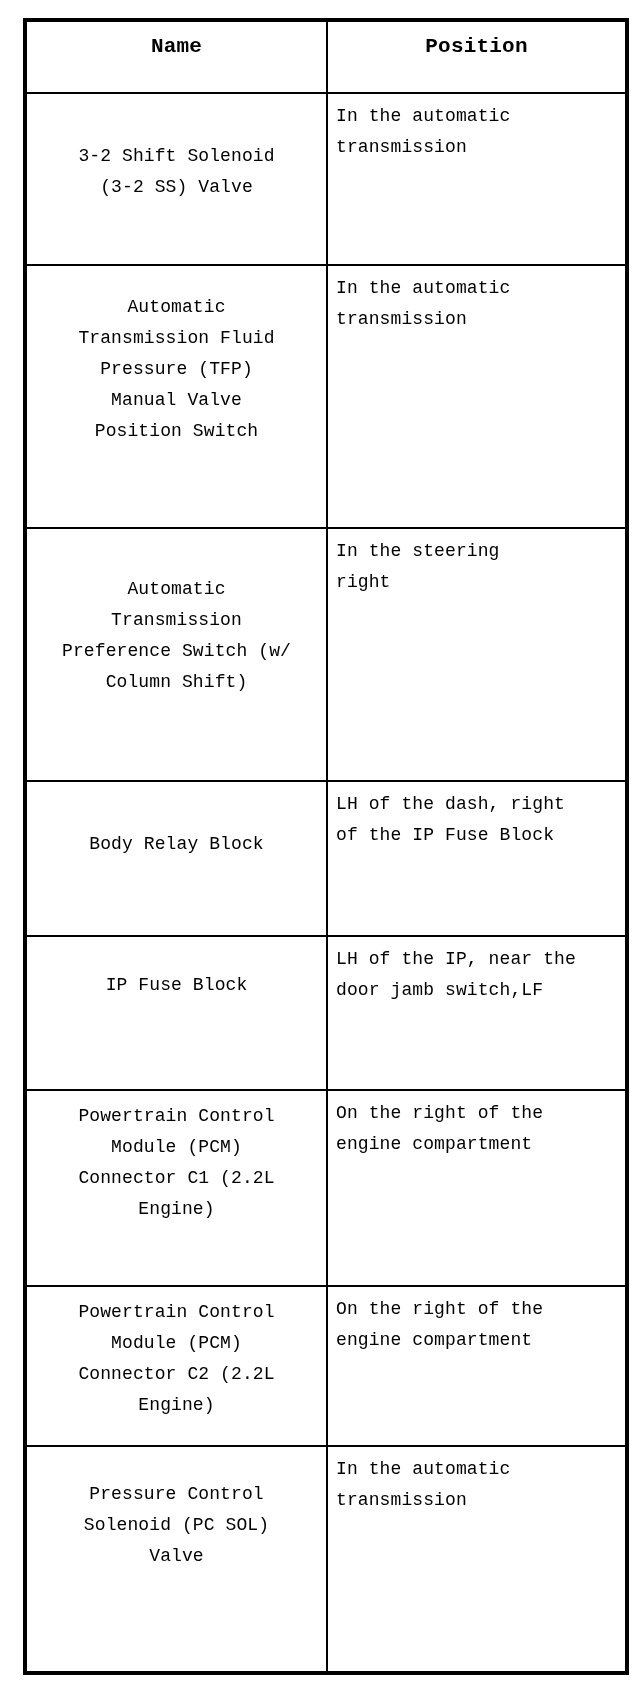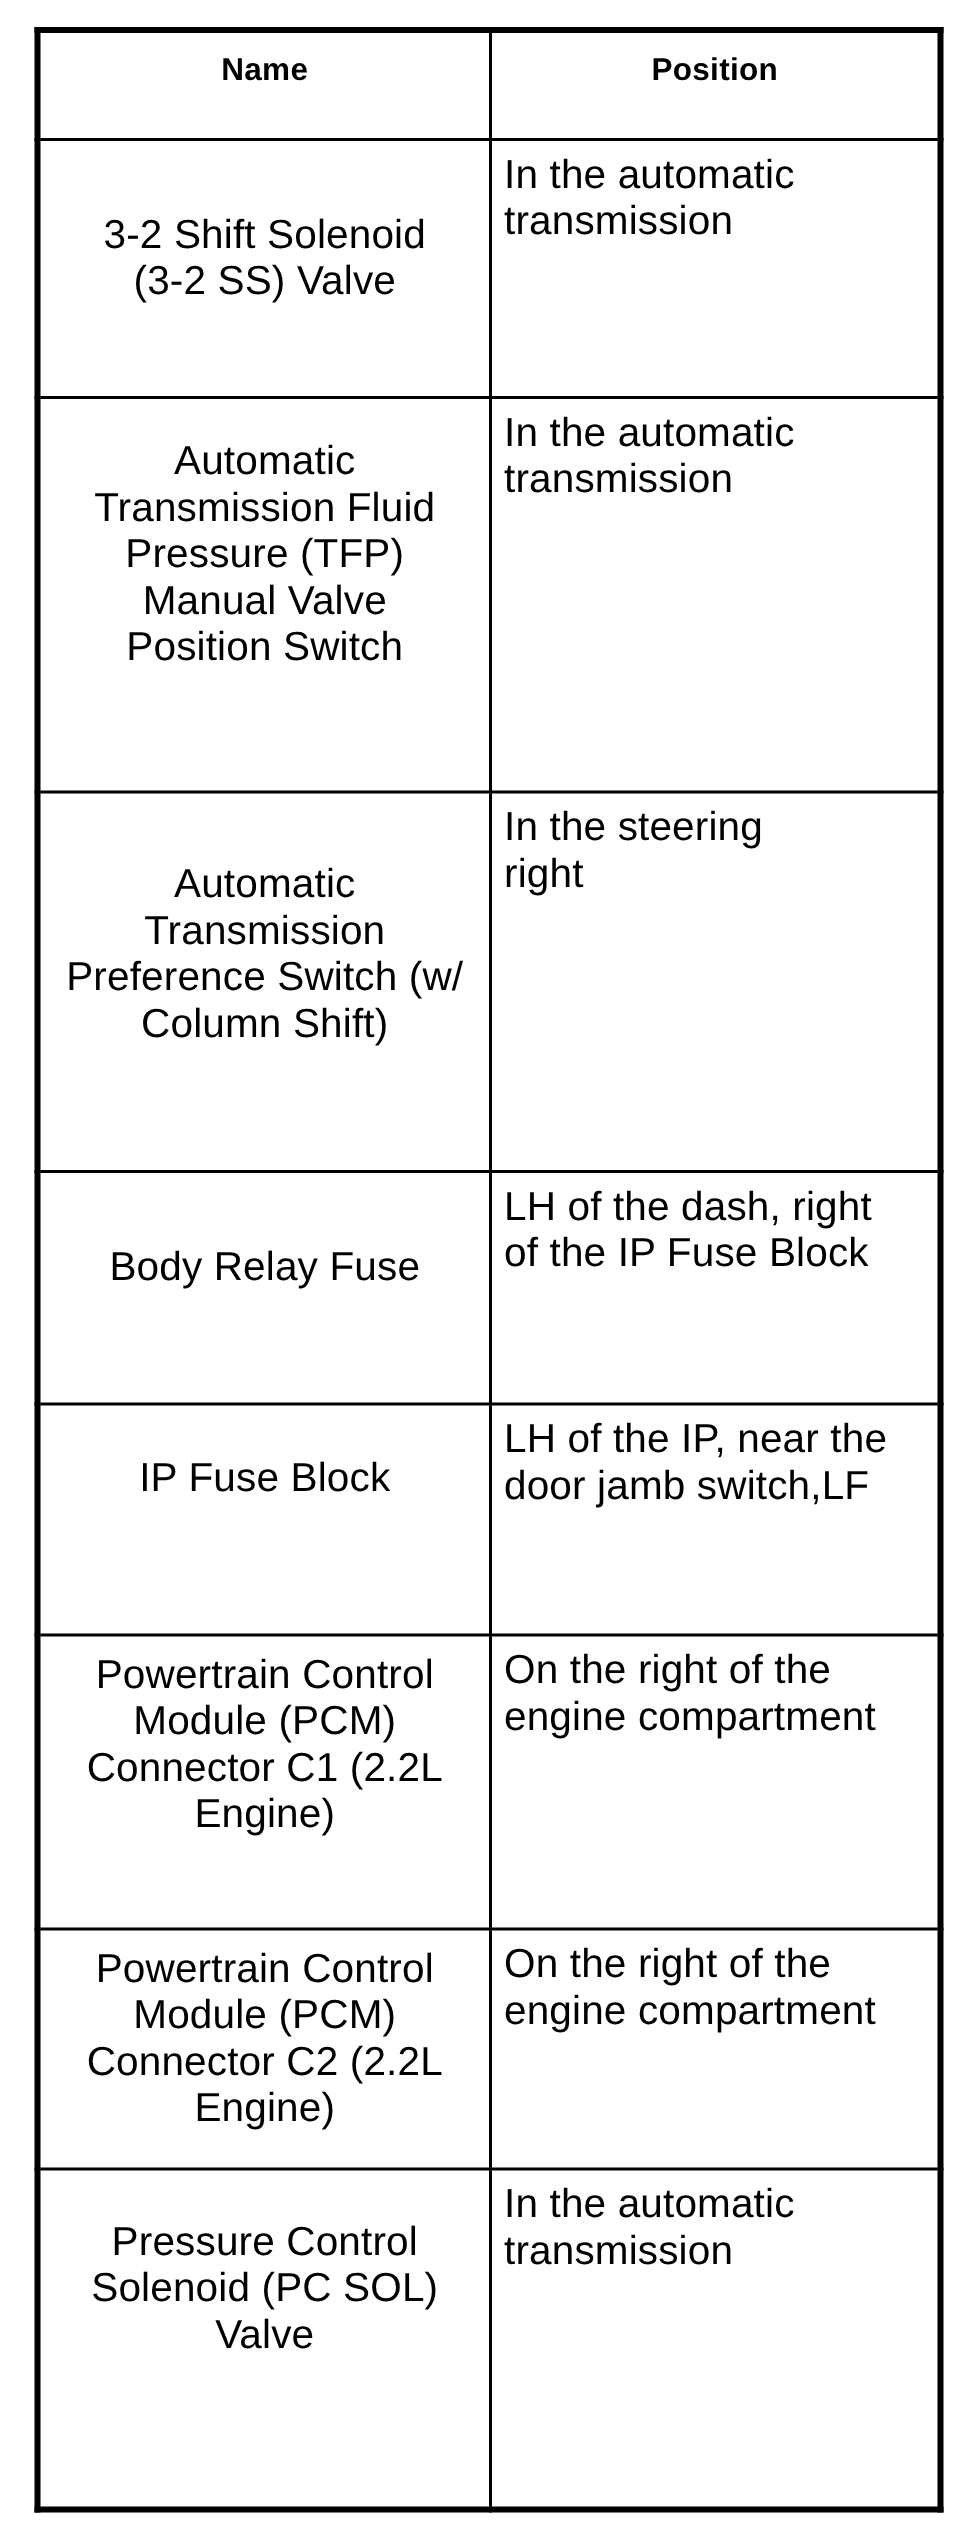--- a/index.html
+++ b/index.html
@@ -24,20 +24,21 @@
     overflow: hidden;
   }
 
   .table-wrap {
     position: absolute;
     left: 23px;
     top: 18px;
     width: 602px;
     height: 1284px;
     box-sizing: border-box;
+    font-family: Liberation Mono, monospace;
   }
 
   table.loc-table {
     width: 602px;
     height: 1657px;
     border-collapse: collapse;
     table-layout: fixed;
     border: 4px solid #000000;
     background: #ffffff;
   }
@@ -63,21 +64,21 @@
   }
   thead th .hd {
     display: block;
     text-align: center;
     padding-top: 13px;
   }
 
   
   td .cell {
     display: block;
-    font-size: 27px;
+    font-size: 18px;
     line-height: 31px;
     letter-spacing: 0.1px;
     white-space: pre-line;
   }
 
   td.name-cell .cell {
     text-align: center;
     padding: 10px 8px 8px 8px;
   }
   td.loc-cell .cell {
@@ -155,21 +156,21 @@
 Preference Switch (w/
 Column Shift)</span>
           </td>
           <td class="loc-cell">
             <span class="cell">In the steering
 right</span>
           </td>
         </tr>
         <tr class="r3">
           <td class="name-cell">
-            <span class="cell">Body Relay Fuse</span>
+            <span class="cell">Body Relay Block</span>
           </td>
           <td class="loc-cell">
             <span class="cell">LH of the dash, right
 of the IP Fuse Block</span>
           </td>
         </tr>
         <tr class="r4">
           <td class="name-cell">
             <span class="cell">IP Fuse Block</span>
           </td>

